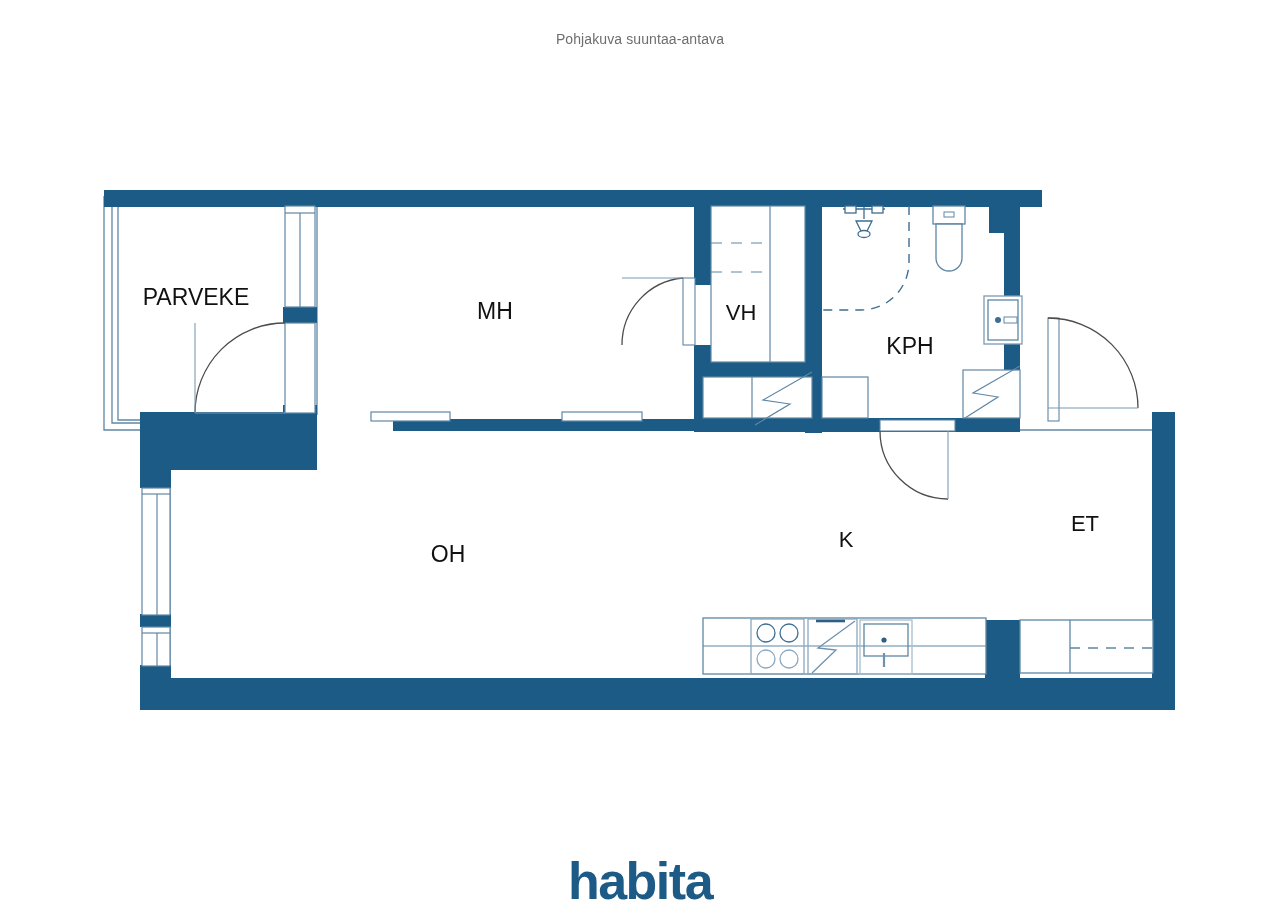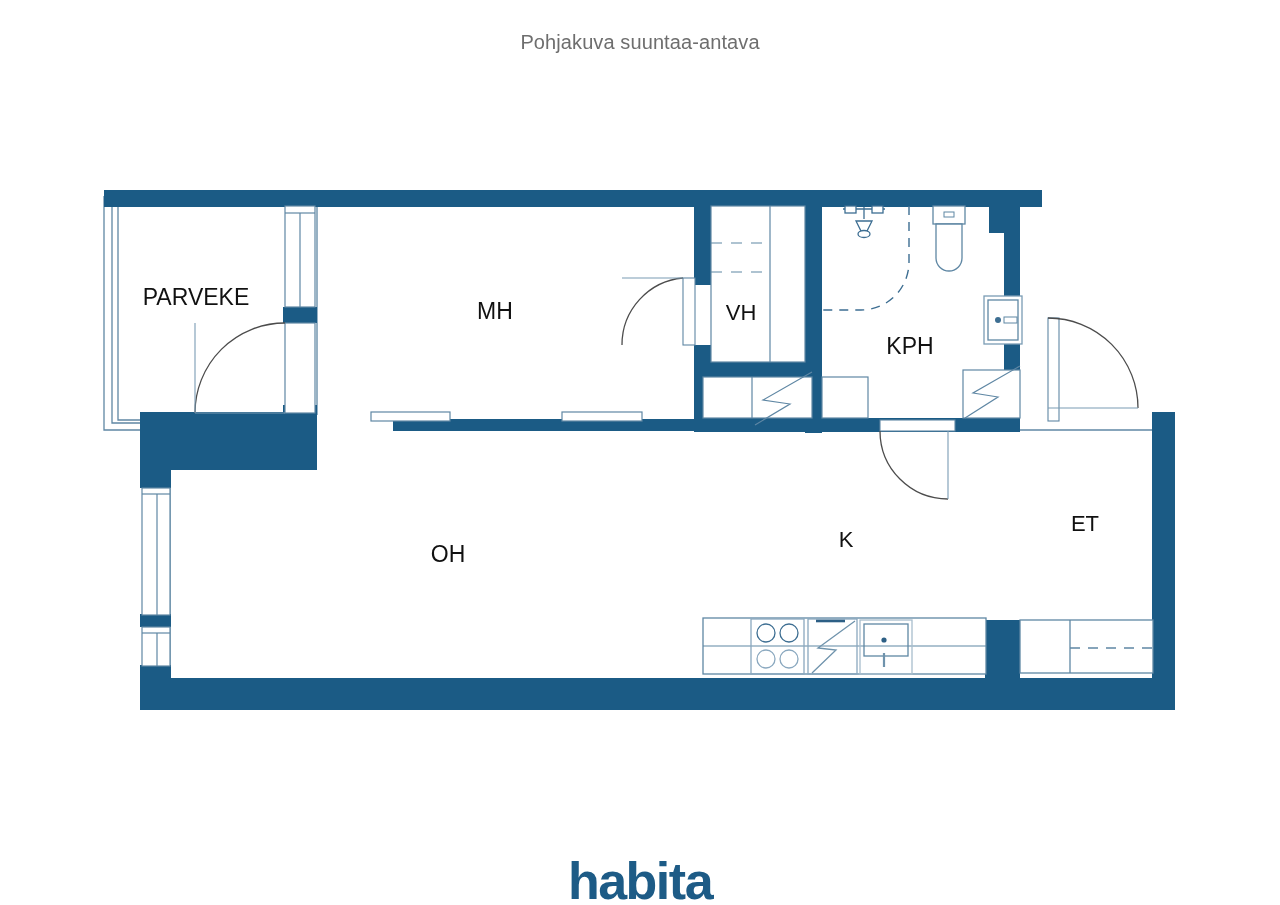--- a/index.html
+++ b/index.html
@@ -15,21 +15,21 @@
     width: 1280px;
     height: 905px;
     background: #ffffff;
   }
   #plan-title {
     position: absolute;
     top: 31px;
     left: 0;
     width: 1280px;
     text-align: center;
-    font-size: 20px;
+    font-size: 14px;
     color: #6e6e6e;
     letter-spacing: 0.1px;
     user-select: none;
   }
   #floorplan-svg {
     position: absolute;
     top: 0; left: 0;
     width: 1280px;
     height: 905px;
   }

